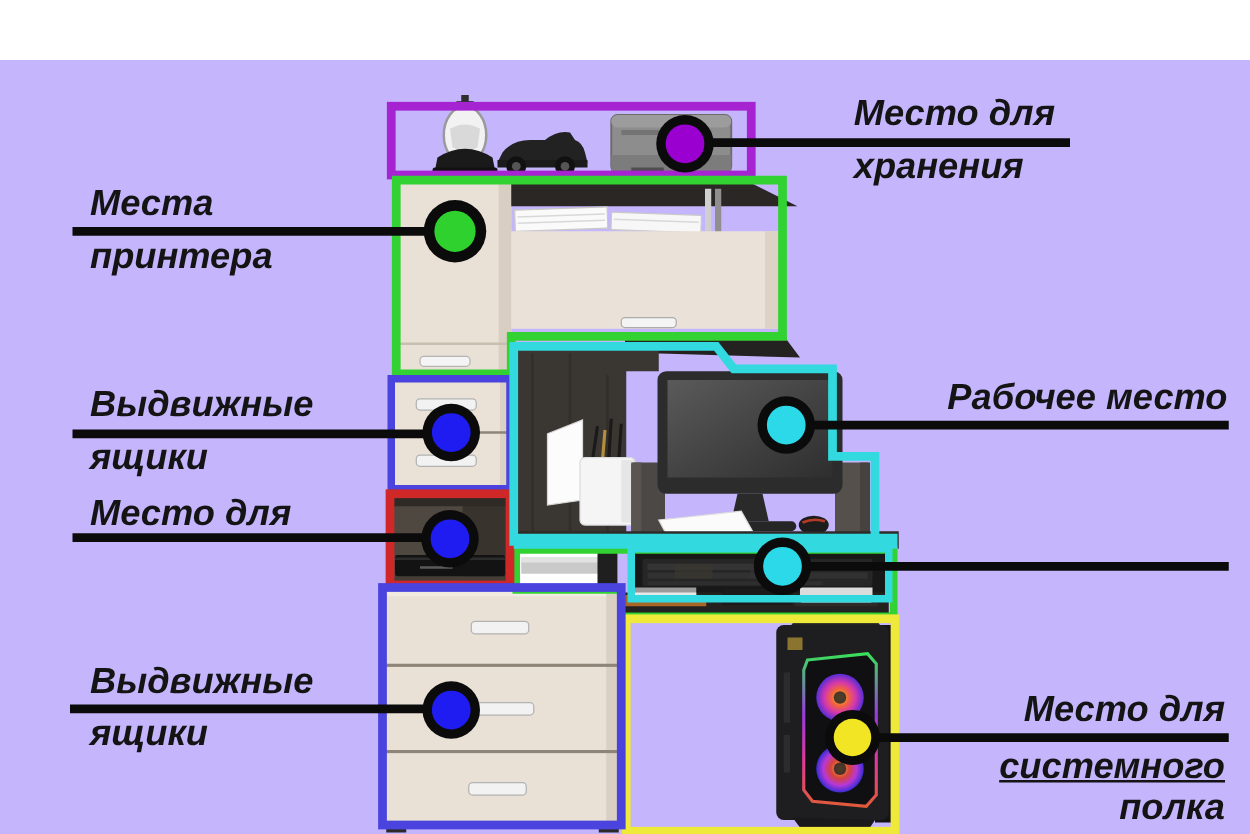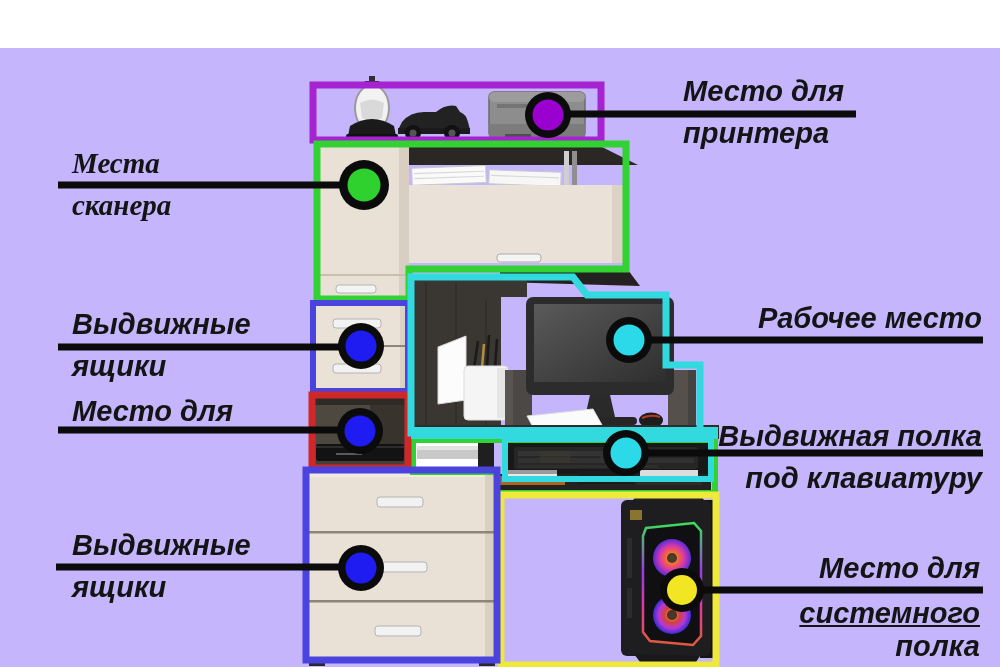--- a/index.html
+++ b/index.html
@@ -17,21 +17,21 @@
   }
   .canvas svg{position:absolute;left:0;top:0;}
   .label{
     position:absolute;
     font:italic 700 29px/42px "Liberation Sans",sans-serif;
     color:var(--label-text);
     white-space:nowrap;
   }
   .align-right{text-align:right;}
   #lbl-printer{left:683px;top:22px;}
-  #lbl-storage{left:72px;top:94px;font-family:Liberation Serif, serif;}
+  #lbl-storage{left:72px;top:94px;}
   #lbl-drawers-top{left:72px;top:255px;}
   #lbl-scanner{left:72px;top:342px;}
   #lbl-workspace{right:18px;top:249px;}
   #lbl-keyboard{right:18px;top:367px;}
   #lbl-drawers-bottom{left:72px;top:476px;}
   #lbl-system{right:20px;top:504px;line-height:33px;}
   #lbl-system .lbl-line.gap{margin-top:12px;text-decoration:underline;}
   
   .o-purple{stroke:var(--zone-purple);} .o-green{stroke:var(--zone-green);}
   .o-blue{stroke:var(--zone-blue);}    .o-red{stroke:var(--zone-red);}
@@ -282,45 +282,41 @@
     </g>
     <g>
       <circle class="ring" cx="682" cy="542" r="22"></circle>
           <circle class="m-yellow" cx="682" cy="542" r="15"></circle>
     </g>
   </g>
 </svg>
 
 <div class="label" id="lbl-printer">
   <div class="lbl-line">Место для</div>
-  <div class="lbl-line">принтера</div>
+  <div class="lbl-line">хранения</div>
 </div>
 
 <div class="label" id="lbl-storage">
   <div class="lbl-line">Места</div>
-  <div class="lbl-line">сканера</div>
+  <div class="lbl-line">принтера</div>
 </div>
 
 <div class="label" id="lbl-drawers-top">
   <div class="lbl-line">Выдвижные</div>
   <div class="lbl-line">ящики</div>
 </div>
 
 <div class="label" id="lbl-scanner">
   <div class="lbl-line">Место для</div>
 </div>
 
 <div class="label align-right" id="lbl-workspace">
   <div class="lbl-line">Рабочее место</div>
 </div>
 
-<div class="label align-right" id="lbl-keyboard">
-  <div class="lbl-line">Выдвижная полка</div>
-  <div class="lbl-line">под клавиатуру</div>
-</div>
 
 <div class="label" id="lbl-drawers-bottom">
   <div class="lbl-line">Выдвижные</div>
   <div class="lbl-line">ящики</div>
 </div>
 
 <div class="label align-right" id="lbl-system">
   <div class="lbl-line">Место для</div>
   <div class="lbl-line gap">системного</div>
   <div class="lbl-line">полка</div>

